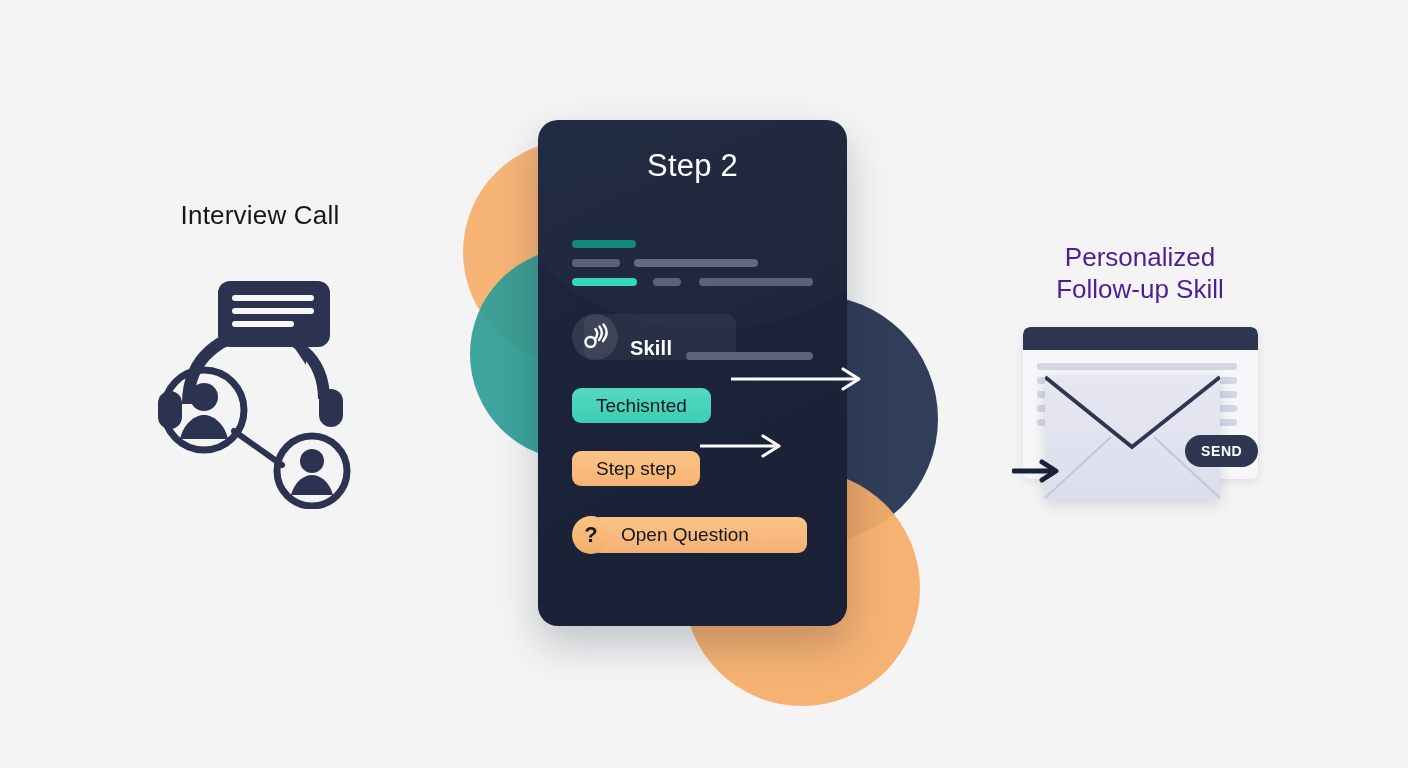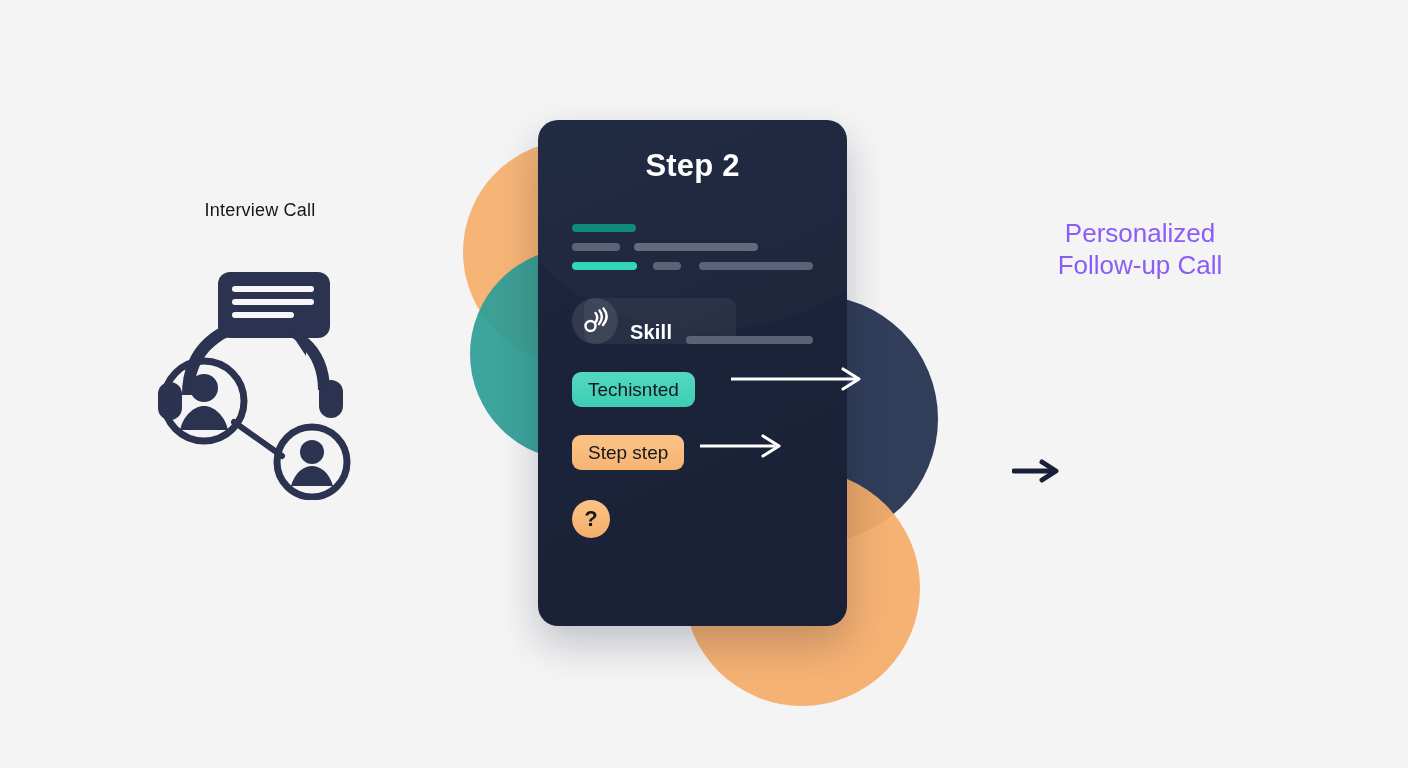--- a/index.html
+++ b/index.html
@@ -25,21 +25,21 @@
   .panel-left {
     position: absolute;
     left: 110px;
     top: 200px;
     width: 300px;
     height: 340px;
   }
   .caption {
     text-align: center;
     color: #17171b;
-    font-size: 18px;
+    font-size: 26px;
     font-weight: 400;
     letter-spacing: 0.2px;
     line-height: 1.2;
   }
   .illus-call {
     position: relative;
     width: 260px;
     height: 240px;
     margin: 38px auto 0 auto;
   }
@@ -94,23 +94,23 @@
     border-radius: 50%;
   }
   .card-inner {
     position: relative;
     padding: 28px 34px 0 34px;
   }
   .card-title {
     text-align: center;
     color: #ffffff;
     font-size: 31px;
-    font-weight: bold;
+    font-weight: normal;
     letter-spacing: 0.2px;
-    margin: 0 0 40px 0;
+    margin: 0 0 56px 0;
   }
 
   
   .sk-row {
     display: flex;
     align-items: center;
     gap: 8px;
     margin-bottom: 11px;
   }
   .sk {
@@ -171,21 +171,21 @@
 
   
   .chip {
     display: inline-flex;
     align-items: center;
     justify-content: flex-start;
     height: 35px;
     border-radius: 9px;
     font-size: 19px;
     color: #15171c;
-    padding: 0 16px;
+    padding: 0 24px;
     box-sizing: border-box;
     white-space: nowrap;
   }
   .chip-teal {
     background: linear-gradient(180deg, #53d9c2 0%, #3ecdb4 100%);
   }
   .chip-orange {
     background: linear-gradient(180deg, #fbc387 0%, #f6b473 100%);
   }
   .row-chip {
@@ -252,24 +252,24 @@
   
   .panel-right {
     position: absolute;
     left: 985px;
     top: 200px;
     width: 310px;
   }
   .caption-right { margin-top: 0; }
   .caption-sub {
     text-align: center;
-    color: #8b5cf6;
+    color: #4c1d95;
     font-size: 26px;
     line-height: 1.22;
-    margin-top: 18px;
+    margin-top: 42px;
   }
   .illus-mail {
     position: relative;
     width: 300px;
     height: 190px;
     margin: 22px auto 0 auto;
   }
   .mail-doc {
     position: absolute;
     left: 33px; top: 0;
@@ -403,20 +403,21 @@
 
       <div class="row-chip">
         <div class="chip chip-teal">Techisnted</div>
       </div>
 
       <div class="row-chip">
         <div class="chip chip-orange">Step step</div>
       </div>
 
       <div class="oq-row">
+        <div class="oq-chip">Open Question</div>
         <div class="oq-badge">?</div>
       </div>
 
     </div>
   </div>
 
   <div class="arrow-mid">
     <svg width="140" height="26" viewBox="0 0 140 26">
       <path d="M0 13 L124 13" stroke="#ffffff" stroke-width="3.2" stroke-linecap="round" fill="none"></path>
       <path d="M112 3 L128 13 L112 23" stroke="#ffffff" stroke-width="3.2" fill="none" stroke-linecap="round" stroke-linejoin="round"></path>
@@ -434,18 +435,41 @@
     <svg width="52" height="26" viewBox="0 0 52 26">
       <path d="M2 13 L38 13" stroke="#1a2038" stroke-width="5" stroke-linecap="round" fill="none"></path>
       <path d="M30 4 L44 13 L30 22" stroke="#1a2038" stroke-width="5" fill="none" stroke-linecap="round" stroke-linejoin="round"></path>
     </svg>
   </div>
 
   <div class="panel-right">
 
     <div class="caption-sub">
       <div>Personalized</div>
-      <div>Follow-up Call</div>
+      <div>Follow-up Skill</div>
     </div>
 
+    <div class="illus-mail">
+
+      <div class="mail-doc">
+        <div class="mail-doc-bar"></div>
+        <div class="doc-lines">
+          <div class="doc-line" style="width:200px"></div>
+          <div class="doc-line" style="width:200px"></div>
+          <div class="doc-line" style="width:200px"></div>
+          <div class="doc-line" style="width:200px"></div>
+          <div class="doc-line" style="width:200px"></div>
+        </div>
+      </div>
+
+      <div class="envelope">
+        <svg width="175" height="125" viewBox="0 0 175 125">
+          <path d="M0 2 L87 72 L175 2" fill="none" stroke="#2e3652" stroke-width="4"></path>
+          <path d="M0 123 L66 62" fill="none" stroke="#c3c6d8" stroke-width="2"></path>
+          <path d="M175 123 L109 62" fill="none" stroke="#c3c6d8" stroke-width="2"></path>
+        </svg>
+      </div>
+
+      <div class="send-btn">SEND</div>
+    </div>
   </div>
 
 </div>
 
 </body></html>

